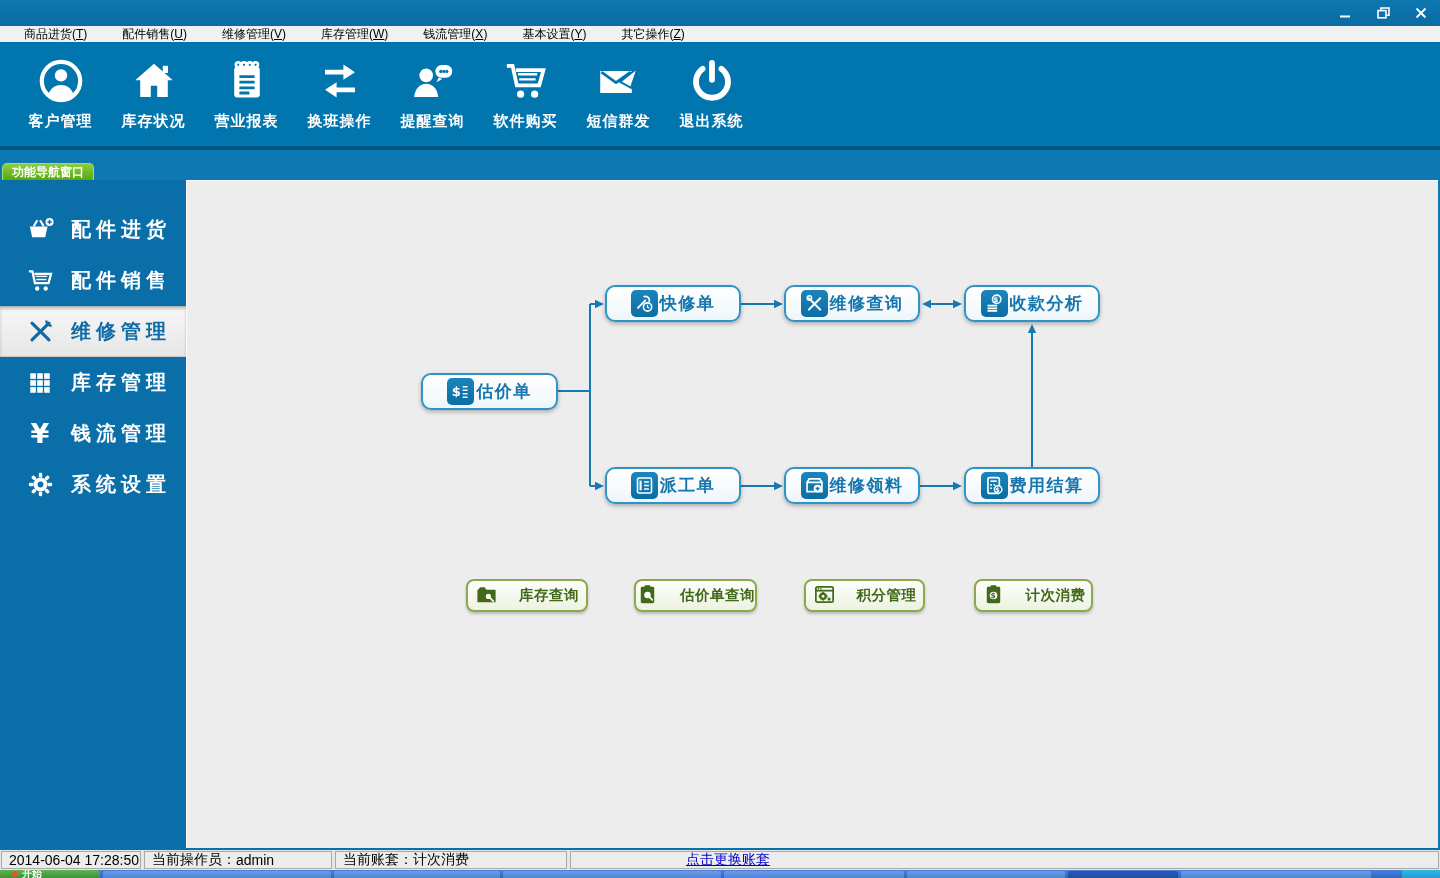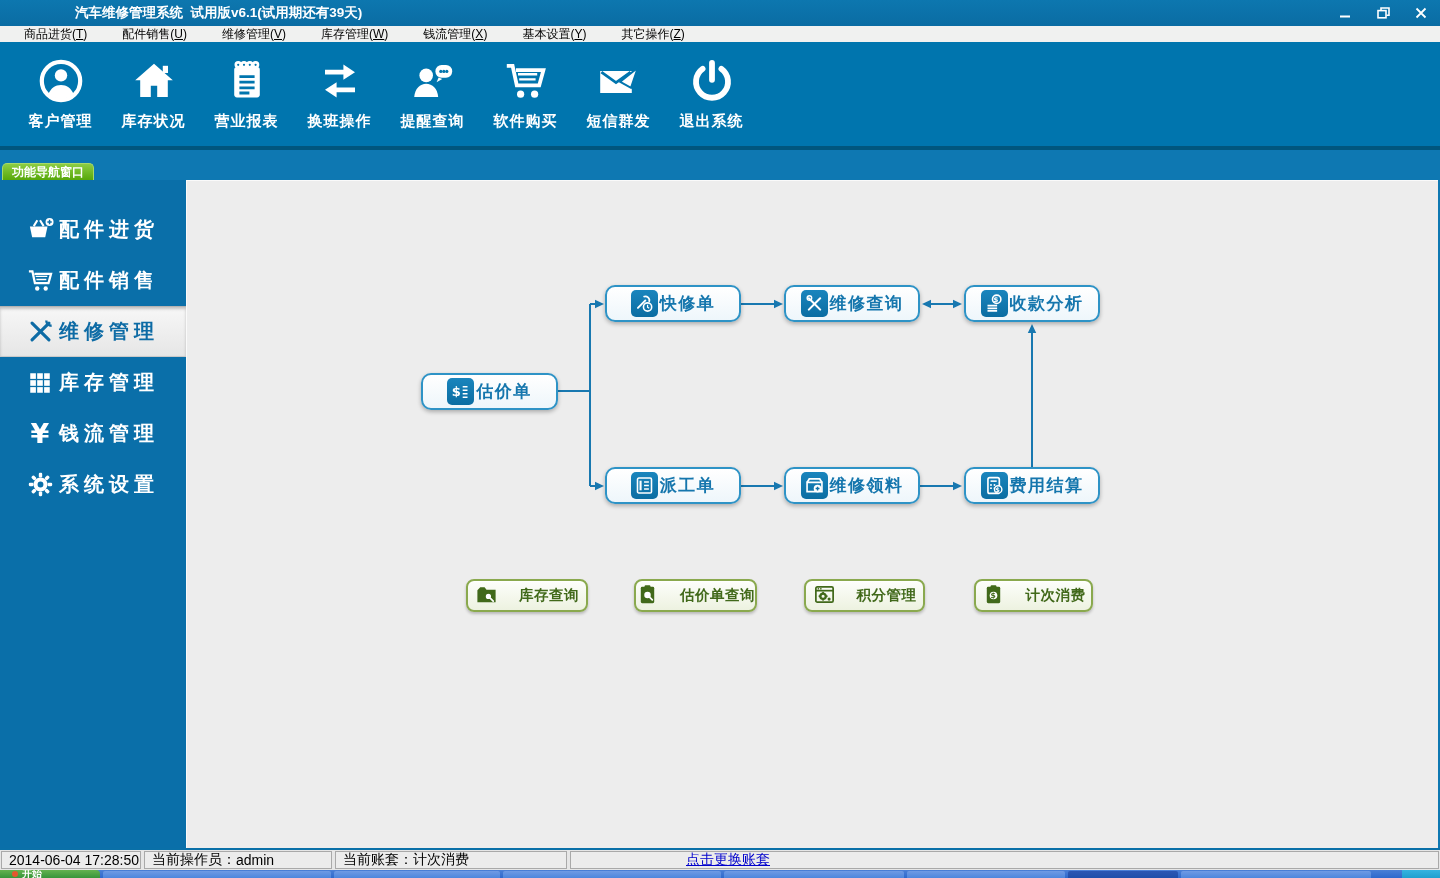--- a/index.html
+++ b/index.html
@@ -29,21 +29,21 @@
   .navstrip { height:26px; background:#0e78b2; flex:none; position:relative; }
   .navtab { position:absolute; left:2px; top:1px; height:17px; width:92px;
             background:linear-gradient(#8ccd44,#57a80a); border:1px solid #a7da67; border-bottom:none;
             border-radius:5px 5px 0 0; color:#fff; font-size:12px; font-weight:bold;
             display:flex; align-items:center; justify-content:center; cursor:pointer;margin-top:12px; }
 
   
   .body { flex:1; display:flex; border-top:4px solid #0e78b2; border-right:2px solid #0e78b2; min-height:0; }
 
   .sidebar { width:186px; background:#0a6fa9; padding-top:24px; flex:none; }
-  .side-item { height:51px; display:flex; align-items:center; padding-left:24px; gap:3px;
+  .side-item { height:51px; display:flex; align-items:center; padding-left:24px; gap:15px;
                color:#fff; cursor:pointer; }
   .side-item .s-icon { width:32px; height:32px; display:flex; align-items:center; justify-content:center; }
   .side-item .s-label { font-size:20px; font-weight:bold; letter-spacing:5px; }
   .side-item.selected { background:linear-gradient(#f7f7f7,#e6e6e6); color:#0d6ba5;
                         border-top:1px solid #b3b3b3; border-bottom:1px solid #c9c9c9;
                         box-shadow:inset 0 2px 3px rgba(0,0,0,.22); }
   .glyph-yen { font-size:27px; font-weight:bold; line-height:1; font-family:"DejaVu Sans",sans-serif; }
 
   .main { flex:1; position:relative; background:#ededed; border-top:1px solid #fafafa; border-left:1px solid #fafafa; }
 
@@ -83,21 +83,20 @@
   .tb-btn.active { background:linear-gradient(#2c57b4,#1f4faa); }
   .tb-spacer { flex:1; }
   .tb-tray { width:38px; background:linear-gradient(#35b4e0,#1fa0cf); cursor:pointer; }
 </style>
 </head>
 <body>
 
 <div class="app">
 
   <div class="titlebar">
-    <span class="title">汽车维修管理系统  试用版v6.1(试用期还有39天)</span>
     <div class="win-controls">
       <span class="win-btn">
         <svg width="12" height="12" viewBox="0 0 12 12">
             <rect x="1" y="8.5" width="10" height="2" fill="#fff"></rect>
           </svg>
       </span>
       <span class="win-btn">
         <svg width="13" height="12" viewBox="0 0 13 12">
           <path d="M4 3.2V1h8v7.2H9.5" fill="none" stroke="#fff" stroke-width="1.6"></path>
           <rect x="1" y="3.6" width="8" height="7.2" fill="none" stroke="#fff" stroke-width="1.6"></rect>

